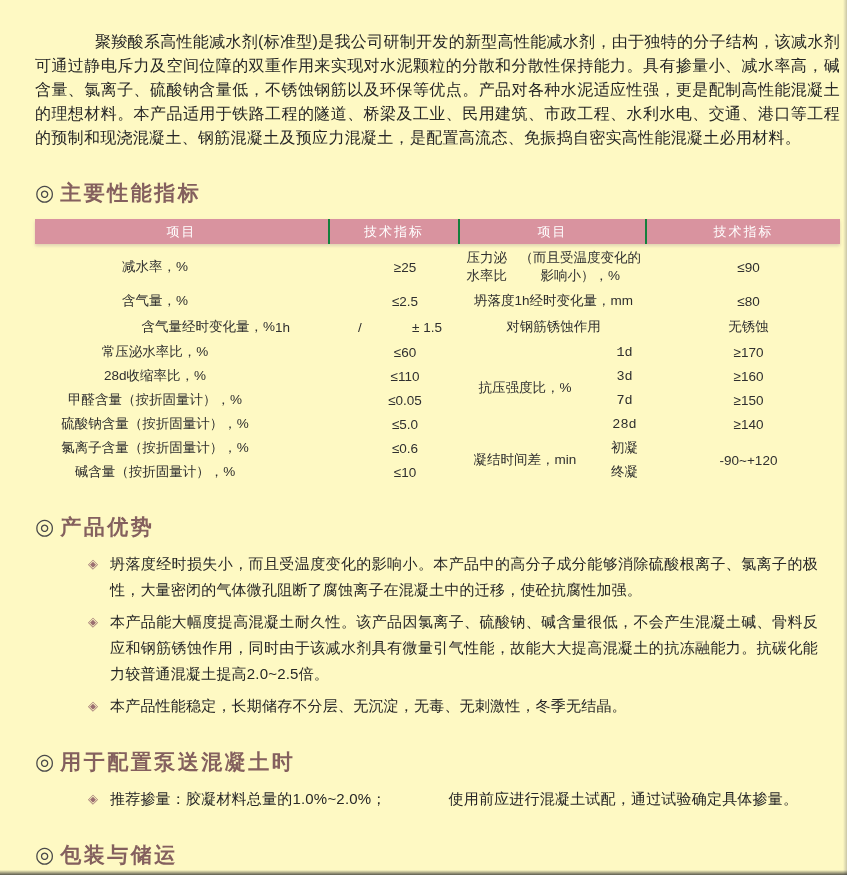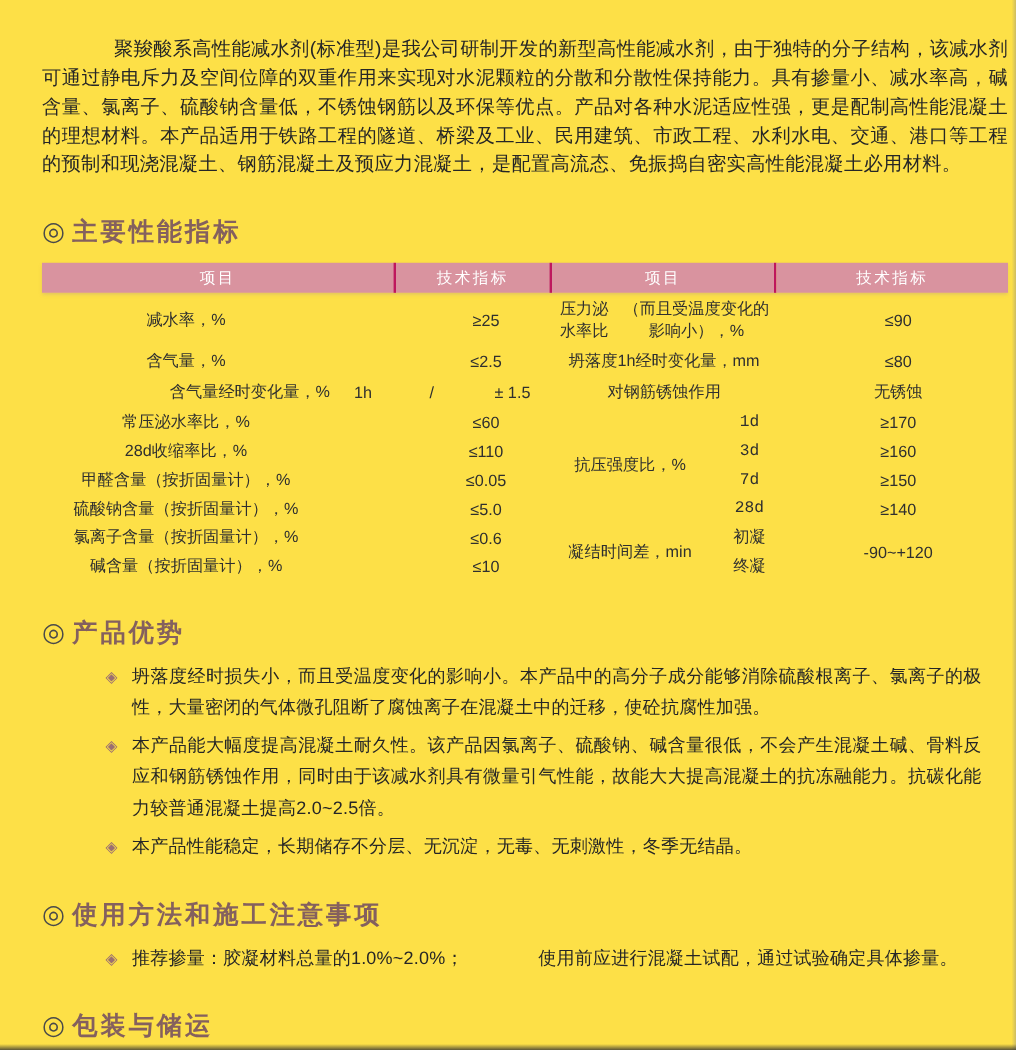--- a/index.html
+++ b/index.html
@@ -4,21 +4,21 @@
 <style>
   html,body{margin:0;padding:0;}
   body{
     width:847px;height:875px;
     background:#f4f3f0;
     font-family:"Liberation Sans","DejaVu Sans",sans-serif;
     -webkit-font-smoothing:antialiased;
   }
   .page{
     position:relative;width:847px;height:875px;
-    background:#fde047;overflow:hidden;
+    background:#fef9c3;overflow:hidden;
   }
   .inner{padding:30px 7px 0 35px;}
 
   
   .intro{
     margin:0;width:805px;
     font-size:16px;line-height:24px;
     text-align:justify;text-indent:60px;
     color:#262626;letter-spacing:0.3px;
   }
@@ -36,39 +36,39 @@
   }
 
   
   .tbl{width:805px;margin-top:12px;}
   .thead{display:flex;height:25px;box-shadow:0 2px 3px rgba(170,140,145,0.35);}
   .th{
     box-sizing:border-box;height:25px;
     background:#d9939f;color:#ffffff;
     font-size:13px;letter-spacing:2px;
     display:flex;align-items:center;justify-content:center;
-    border-right:2px solid #be185d;
+    border-right:2px solid #15803d;
   }
   .th:nth-child(1){width:295px;}
   .th:nth-child(2){width:130px;}
   .th:nth-child(3){width:187px;}
   .th:nth-child(4){width:193px;border-right:none;}
 
   .tb{
     display:grid;
     grid-template-columns:295px 130px 130px 57px 193px;
     grid-template-rows:42px 26px 26px 24px 24px 24px 24px 24px 24px;
     width:805px;margin-top:2px;
     font-size:13.5px;color:#2f2f2f;
   }
   .cell{display:flex;align-items:center;justify-content:center;text-align:center;}
   .lab{grid-column:1;box-sizing:border-box;padding-right:55px;}
   .lab.split{padding-right:0;}
   .lab.split .flex1{flex:1;text-align:right;}
-  .lab.split .w55{width:55px;text-align:center;}
+  .lab.split .w55{width:55px;text-align:left;}
   .val{grid-column:2;box-sizing:border-box;padding-left:20px;}
   .val.split{justify-content:space-between;box-sizing:border-box;padding:0 18px 0 28px;}
   .rlab{grid-column:3 / span 2;flex-direction:row;line-height:1.3;}
   .glab{grid-column:3;}
   .sub{grid-column:4;box-sizing:border-box;padding-left:12px;font-family:Liberation Mono, monospace;}
   .rval{grid-column:5;box-sizing:border-box;padding-left:10px;}
   .r1{grid-row:1;} .r2{grid-row:2;} .r3{grid-row:3;} .r4{grid-row:4;} .r5{grid-row:5;}
   .r6{grid-row:6;} .r7{grid-row:7;} .r8{grid-row:8;} .r9{grid-row:9;}
   .rs4{grid-row:4 / span 4;}
   .rs8{grid-row:8 / span 2;}
@@ -199,21 +199,21 @@
         <span class="btext">本产品能大幅度提高混凝土耐久性。该产品因氯离子、硫酸钠、碱含量很低，不会产生混凝土碱、骨料反应和钢筋锈蚀作用，同时由于该减水剂具有微量引气性能，故能大大提高混凝土的抗冻融能力。抗碳化能力较普通混凝土提高2.0~2.5倍。</span>
       </div>
       <div class="bitem">
         <span class="diamond">◈</span>
         <span class="btext">本产品性能稳定，长期储存不分层、无沉淀，无毒、无刺激性，冬季无结晶。</span>
       </div>
     </div>
 
     <h2 class="sec">
       <span class="marker">◎</span>
-      <span>使用方法和施工注意事项</span>
+      <span>用于配置泵送混凝土时</span>
     </h2>
 
     <div class="blist">
       <div class="bitem">
         <span class="diamond">◈</span>
         <span class="btext"><span>推荐掺量：胶凝材料总量的1.0%~2.0%；</span><span class="gap-right">使用前应进行混凝土试配，通过试验确定具体掺量。</span></span>
       </div>
     </div>
 
     <h2 class="sec">

